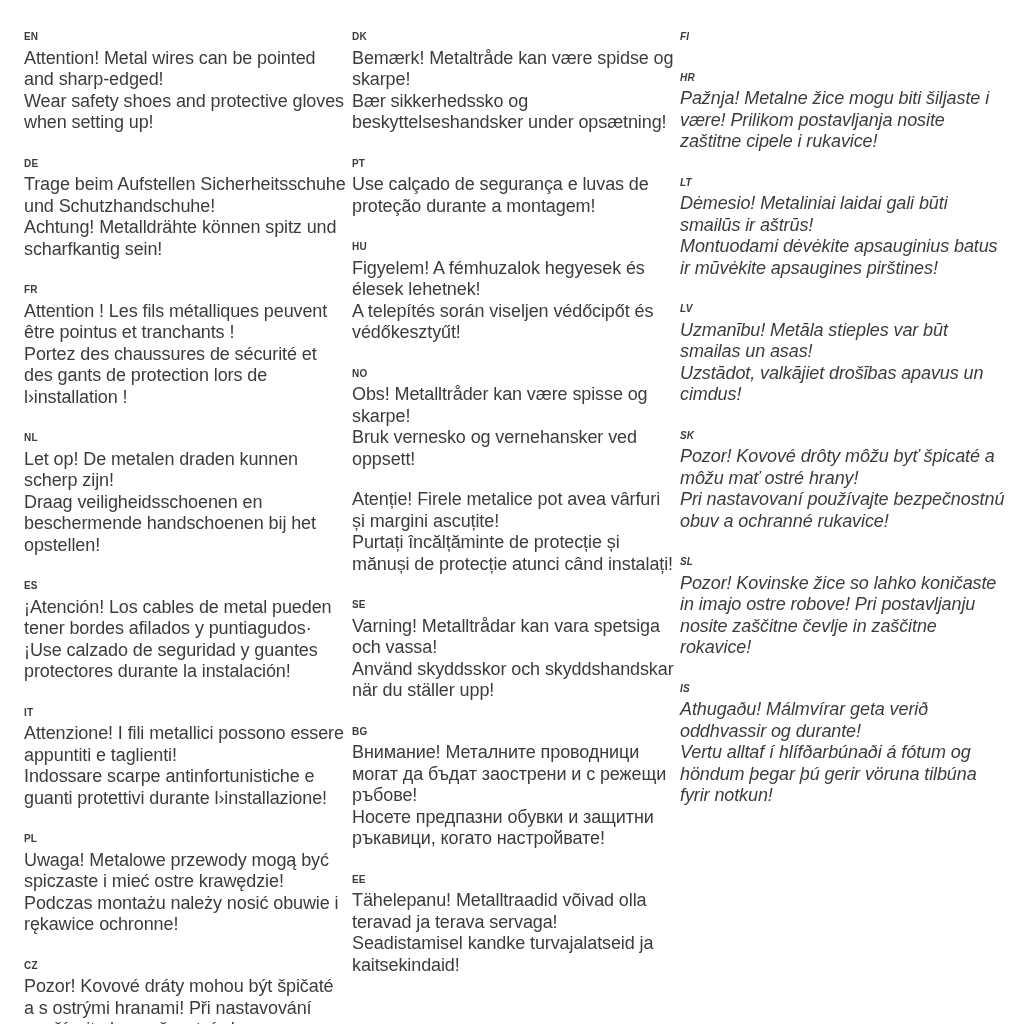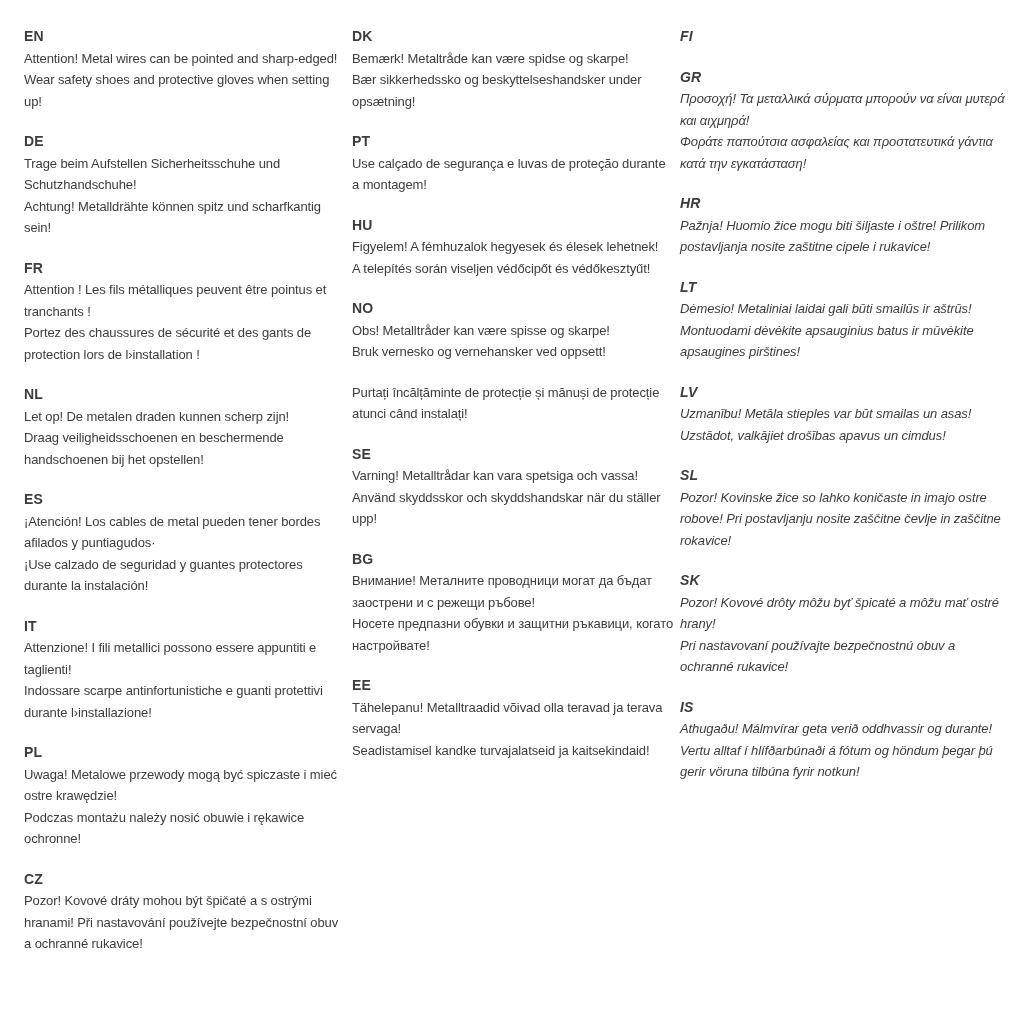--- a/index.html
+++ b/index.html
@@ -23,29 +23,29 @@
     flex: 0 0 auto;
   }
   .col-1, .col-2 { width: 322px; }
   .col-3 { width: 326px; font-style: italic; }
   section {
     margin: 0 0 19px 0;
   }
   h2 {
     margin: 0;
     padding: 0;
-    font-size: 14px;
+    font-size: 10px;
     line-height: 21.5px;
     font-weight: bold;
     letter-spacing: 0.2px;
   }
   p {
     margin: 0;
     padding: 0;
-    font-size: 13px;
+    font-size: 18px;
     line-height: 21.5px;
     letter-spacing: -0.1px;
   }
 </style>
 </head>
 <body>
 
 <div class="page">
   <div class="col col-1">
       <section>
@@ -102,20 +102,21 @@
         <h2>HU</h2>
         <p>Figyelem! A fémhuzalok hegyesek és élesek lehetnek!</p>
         <p>A telepítés során viseljen védőcipőt és védőkesztyűt!</p>
       </section>
       <section>
         <h2>NO</h2>
         <p>Obs! Metalltråder kan være spisse og skarpe!</p>
         <p>Bruk vernesko og vernehansker ved oppsett!</p>
       </section>
       <section>
+        <p>Atenție! Firele metalice pot avea vârfuri și margini ascuțite!</p>
         <p>Purtați încălțăminte de protecție și mănuși de protecție atunci când instalați!</p>
       </section>
       <section>
         <h2>SE</h2>
         <p>Varning! Metalltrådar kan vara spetsiga och vassa!</p>
         <p>Använd skyddsskor och skyddshandskar när du ställer upp!</p>
       </section>
       <section>
         <h2>BG</h2>
         <p>Внимание! Металните проводници могат да бъдат заострени и с режещи ръбове!</p>
@@ -125,46 +126,41 @@
         <h2>EE</h2>
         <p>Tähelepanu! Metalltraadid võivad olla teravad ja terava servaga!</p>
         <p>Seadistamisel kandke turvajalatseid ja kaitsekindaid!</p>
       </section>
     </div>
   <div class="col col-3">
       <section>
         <h2>FI</h2>
       </section>
       <section>
-        <h2>GR</h2>
-        <p>Προσοχή! Τα μεταλλικά σύρματα μπορούν να είναι μυτερά και αιχμηρά!</p>
-        <p>Φοράτε παπούτσια ασφαλείας και προστατευτικά γάντια κατά την εγκατάσταση!</p>
-      </section>
-      <section>
         <h2>HR</h2>
-        <p>Pažnja! Huomio žice mogu biti šiljaste i oštre! Prilikom postavljanja nosite zaštitne cipele i rukavice!</p>
+        <p>Pažnja! Metalne žice mogu biti šiljaste i være! Prilikom postavljanja nosite zaštitne cipele i rukavice!</p>
       </section>
       <section>
         <h2>LT</h2>
         <p>Dėmesio! Metaliniai laidai gali būti smailūs ir aštrūs!</p>
         <p>Montuodami dėvėkite apsauginius batus ir mūvėkite apsaugines pirštines!</p>
       </section>
       <section>
         <h2>LV</h2>
         <p>Uzmanību! Metāla stieples var būt smailas un asas!</p>
         <p>Uzstādot, valkājiet drošības apavus un cimdus!</p>
       </section>
       <section>
-        <h2>SL</h2>
-        <p>Pozor! Kovinske žice so lahko koničaste in imajo ostre robove! Pri postavljanju nosite zaščitne čevlje in zaščitne rokavice!</p>
-      </section>
-      <section>
         <h2>SK</h2>
         <p>Pozor! Kovové drôty môžu byť špicaté a môžu mať ostré hrany!</p>
         <p>Pri nastavovaní používajte bezpečnostnú obuv a ochranné rukavice!</p>
+      </section>
+      <section>
+        <h2>SL</h2>
+        <p>Pozor! Kovinske žice so lahko koničaste in imajo ostre robove! Pri postavljanju nosite zaščitne čevlje in zaščitne rokavice!</p>
       </section>
       <section>
         <h2>IS</h2>
         <p>Athugaðu! Málmvírar geta verið oddhvassir og durante!</p>
         <p>Vertu alltaf í hlífðarbúnaði á fótum og höndum þegar þú gerir vöruna tilbúna fyrir notkun!</p>
       </section>
     </div>
 </div>
 
 </body></html>

